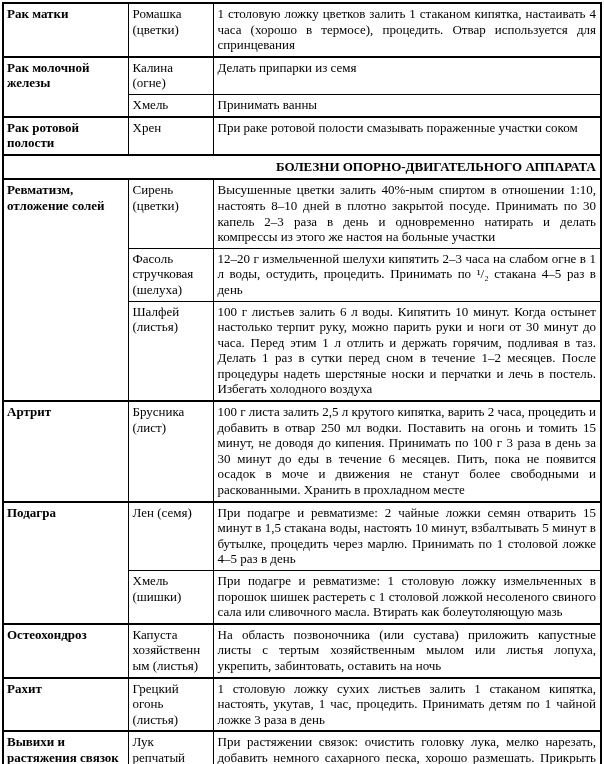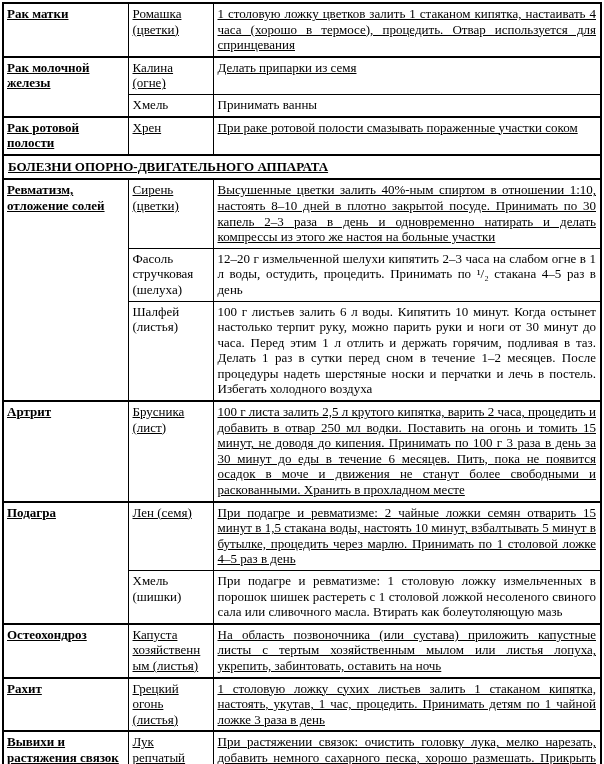--- a/index.html
+++ b/index.html
@@ -44,28 +44,27 @@
     hyphens: auto;
     margin-top: 44px;
   }
   td.instructions {
     text-align: justify;
     hyphens: auto;
     margin-left: 43px;
   }
   td.section {
     font-weight: bold;
-    text-align: left;
+    text-align: right;
     padding-top: 3px;
     padding-bottom: 4px;
   }
   tr.group-start > td,
   td.section {
     border-top: 2px solid #000;
-    text-decoration: underline;
   }
 </style>
 </head>
 <body>
 
 <div class="page">
   <table class="remedies">
     <colgroup>
       <col style="width:125px">
       <col style="width:85px">

